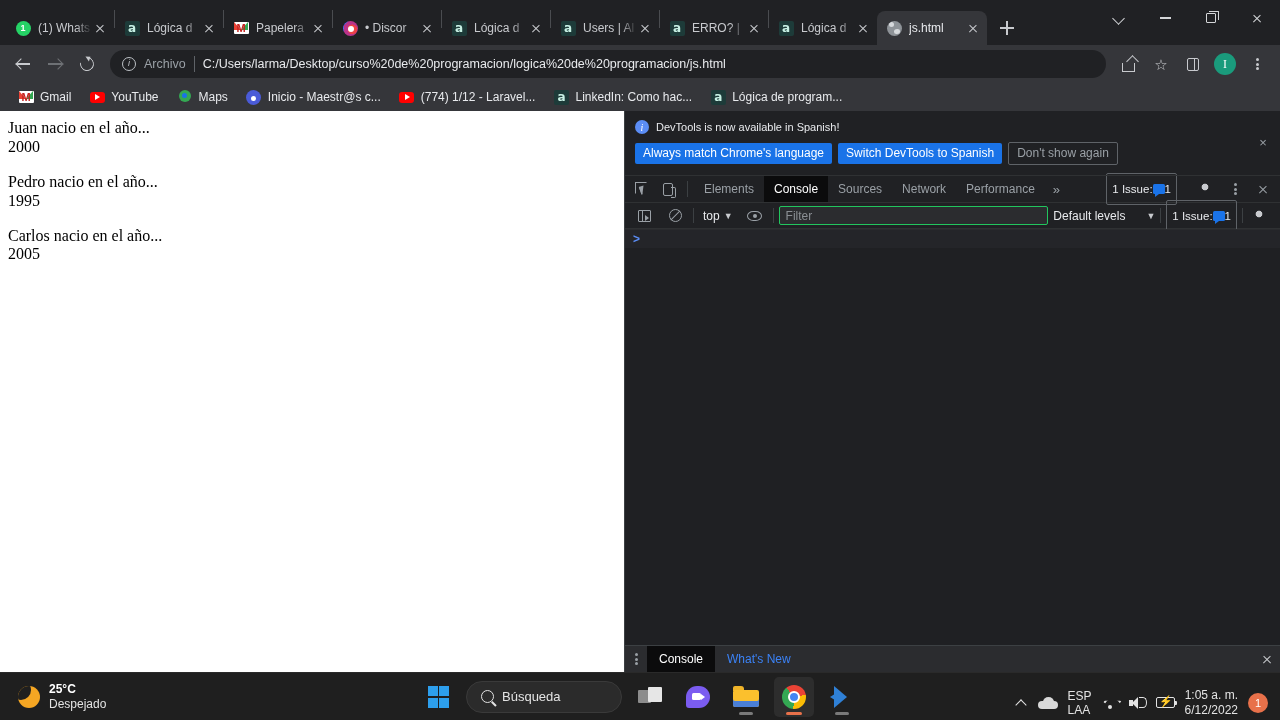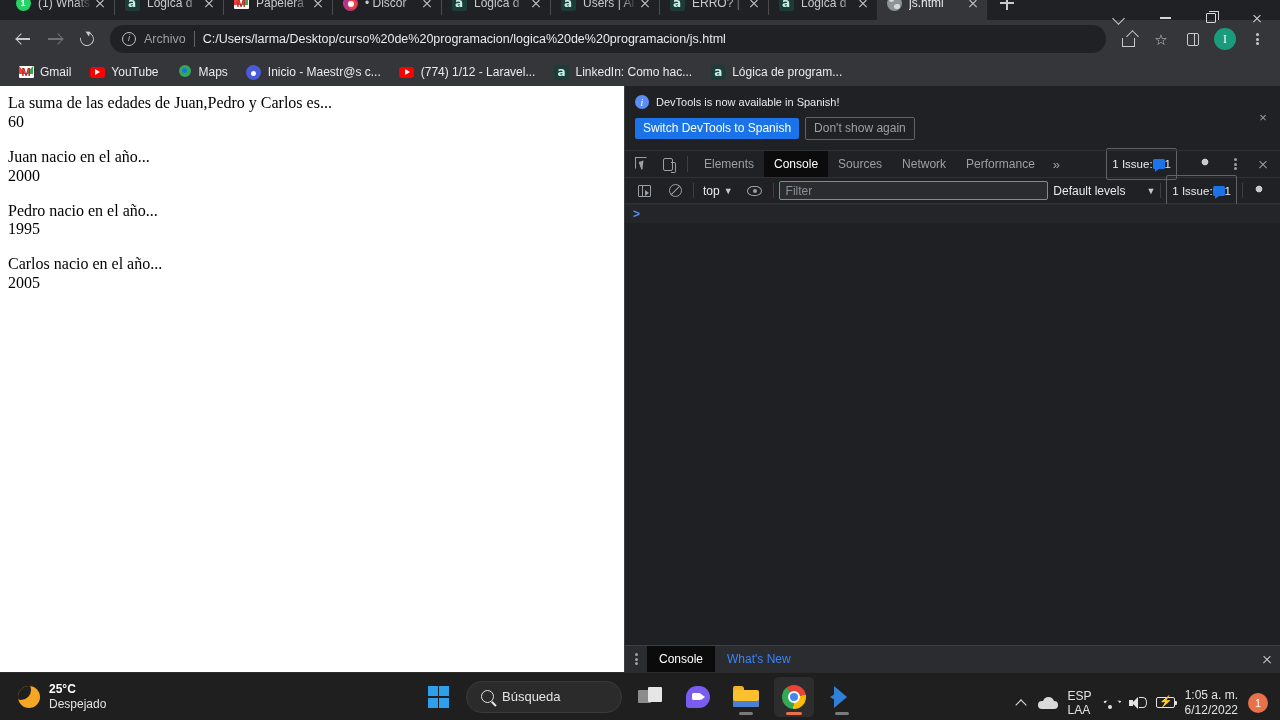--- a/index.html
+++ b/index.html
@@ -15,21 +15,21 @@
   
   .chrome-window {
     position: absolute; left: 0; top: 0;
     width: 1280px; height: 672px;
     background: #202124;
     display: flex; flex-direction: column;
   }
 
   
   .tabstrip {
-    height: 20px; background: #202124;
+    height: 45px; background: #202124;
     display: flex; align-items: flex-end;
     padding-left: 6px; position: relative;
   }
   .tab {
     height: 34px; width: 108px;
     display: flex; align-items: center;
     padding: 0 6px 0 9px;
     position: relative;
     border-radius: 8px 8px 0 0;
     flex: 0 0 auto;
@@ -848,24 +848,20 @@
         <span class="bmicon">
             <span class="fv-alura">a</span>
           </span>
         <span>Lógica de program...</span>
       </div>
     </div>
 
     <div class="viewport">
 
       <div class="page">
-        <p>
-          <span>La suma de las edades de Juan,Pedro y Carlos es...</span><br>
-          <span>60</span>
-        </p>
         <p>
           <span>Juan nacio en el año...</span><br>
           <span>2000</span>
         </p>
         <p>
           <span>Pedro nacio en el año...</span><br>
           <span>1995</span>
         </p>
         <p>
           <span>Carlos nacio en el año...</span><br>
@@ -874,20 +870,21 @@
       </div>
 
       <div class="devtools">
 
         <div class="dt-banner">
           <div class="dt-banner-row">
             <span class="info-blue">i</span>
             <span class="dt-banner-text">DevTools is now available in Spanish!</span>
           </div>
           <div class="dt-banner-btns">
+            <span class="dtbtn primary">Always match Chrome's language</span>
             <span class="dtbtn primary">Switch DevTools to Spanish</span>
             <span class="dtbtn ghost">Don't show again</span>
           </div>
           <span class="banner-x">×</span>
         </div>
 
         <div class="dt-tabs">
           <div class="dt-iconbtn">
               <span class="inspect-ic"></span>
             </div>

